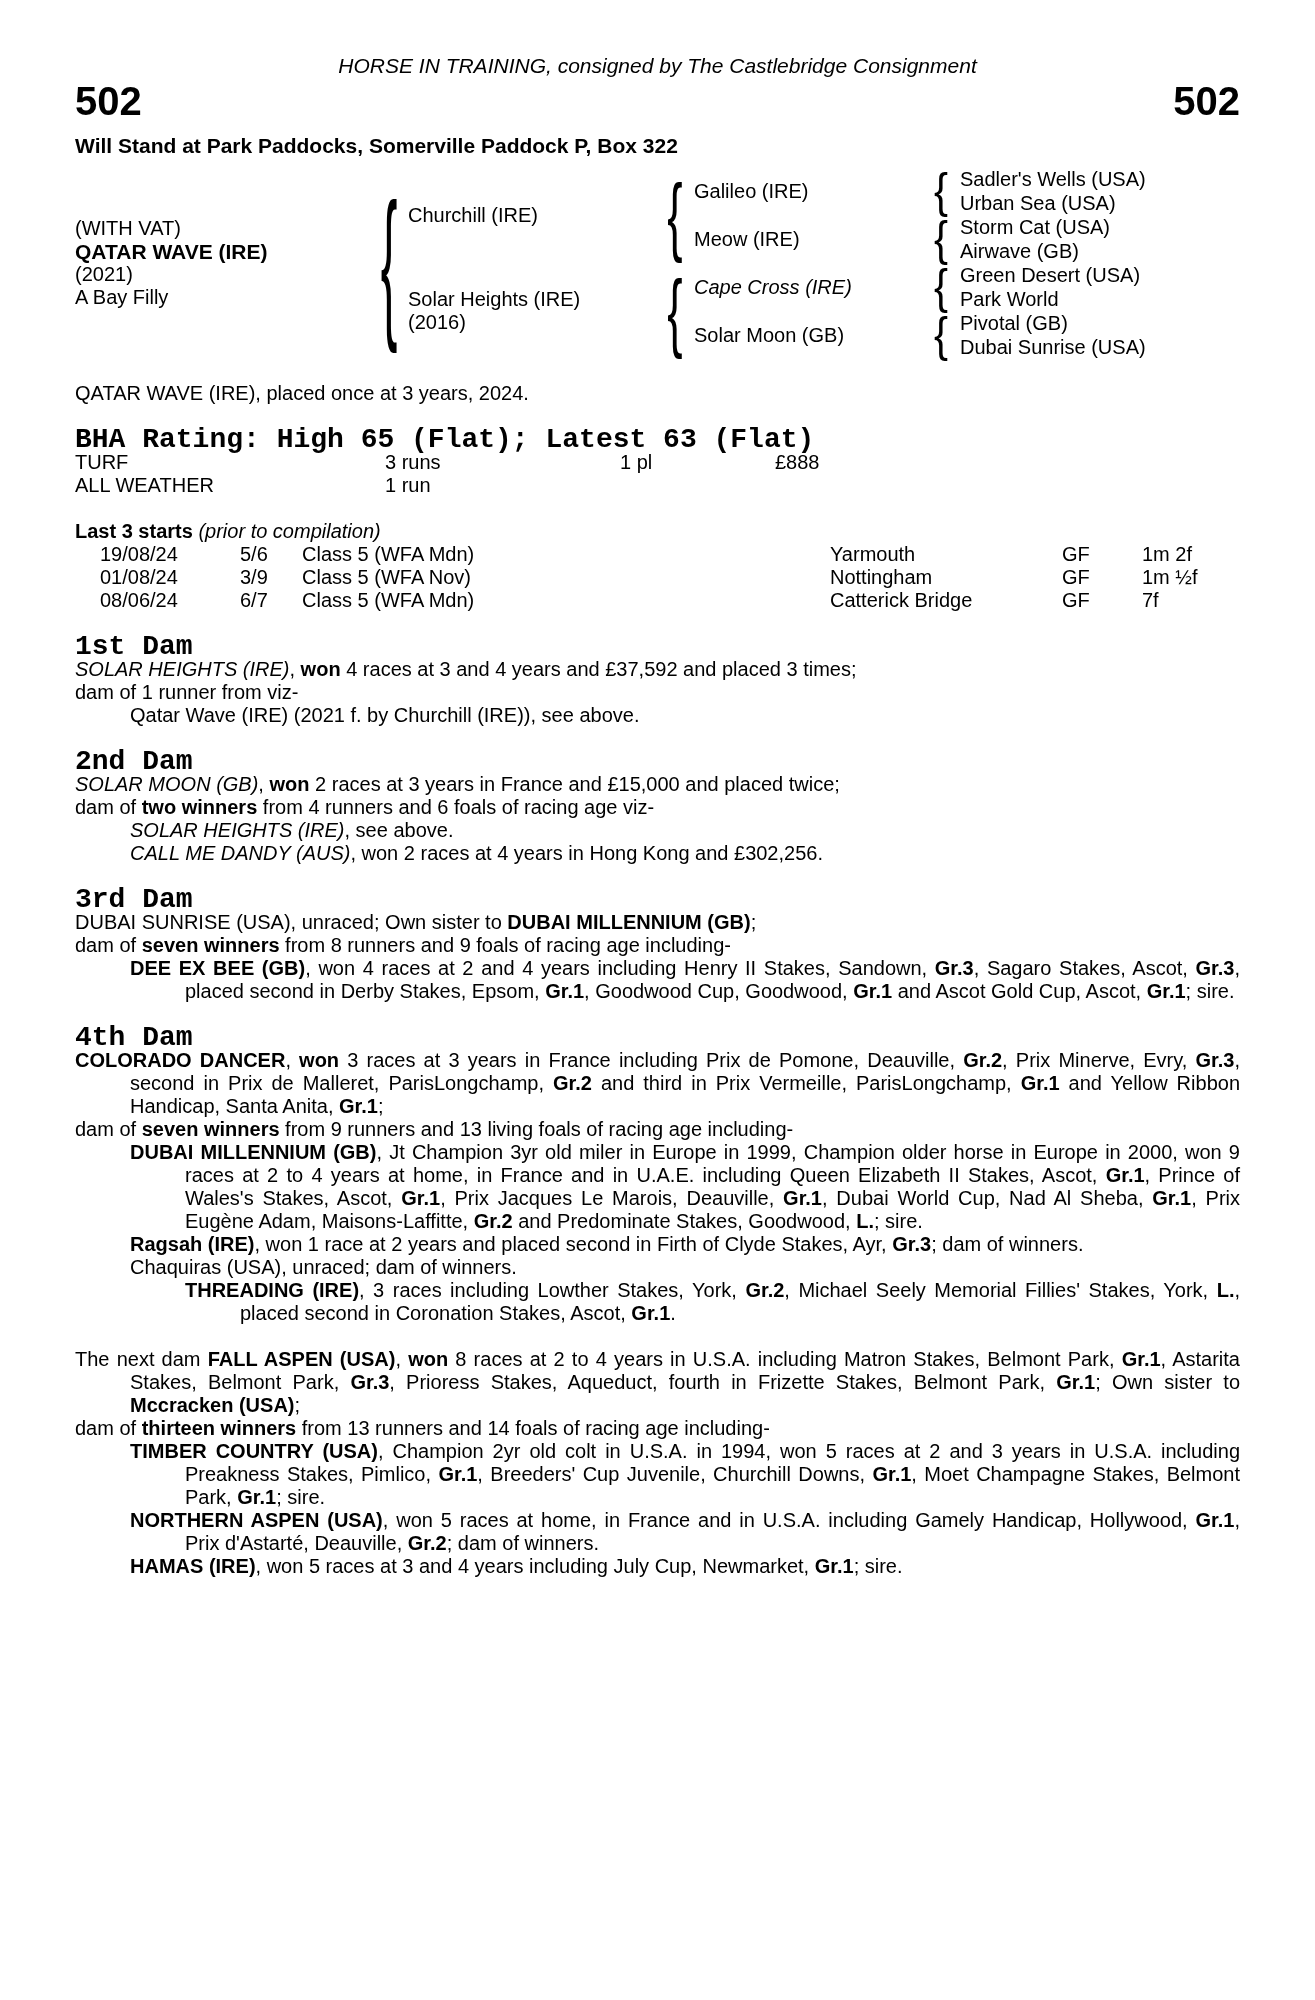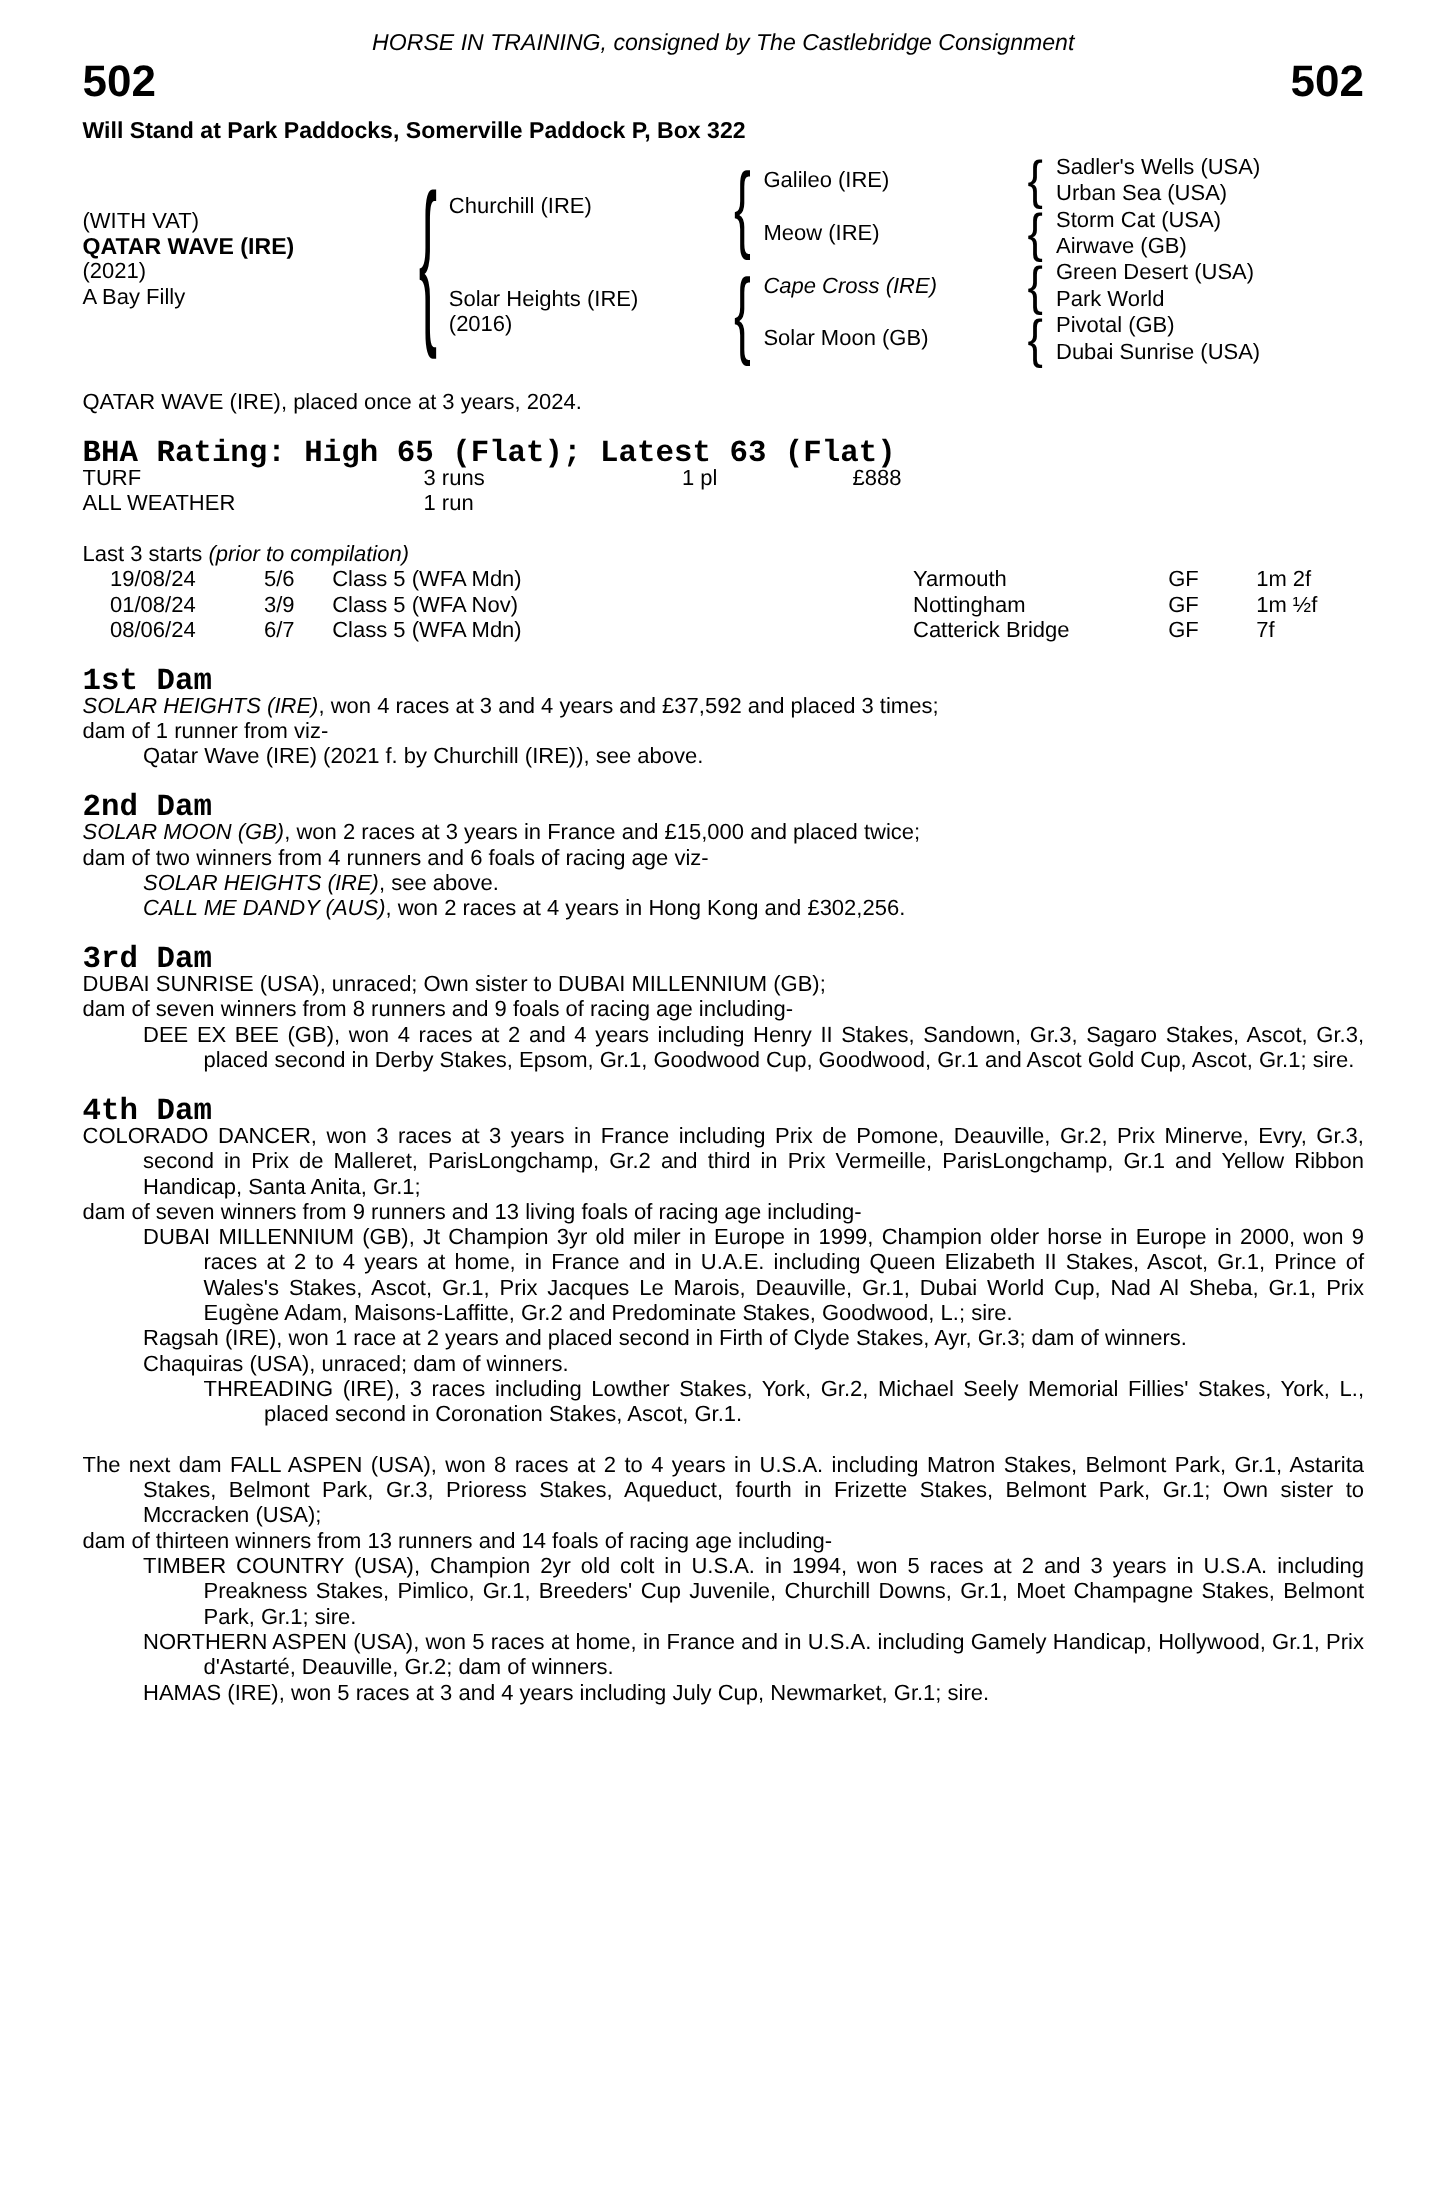--- a/index.html
+++ b/index.html
@@ -1,21 +1,21 @@
 <!DOCTYPE html>
 <html><head>
 <meta charset="utf-8">
 <style>
   html,body{margin:0;padding:0;}
   body{
     width:1315px;height:2000px;background:#ffffff;color:#000000;
     font-family:"Liberation Sans",sans-serif;font-size:20px;line-height:23px;
     overflow:hidden;
   }
-  .page{padding:27px 75px 0 75px;}
+  .page{padding:54px 75px 0 75px;}
   .consign{font-style:italic;text-align:center;font-size:21px;}
   .lot-row{display:flex;justify-content:space-between;align-items:baseline;
     font-weight:bold;font-size:40px;line-height:44px;margin-top:2px;}
   .stand{font-weight:bold;font-size:21px;margin-top:11px;}
 
   
   .pedigree{display:grid;grid-template-columns:295px 38px 248px 38px 228px 38px auto;
     grid-auto-rows:24px;margin-top:10px;}
   .ped-cell{display:flex;flex-direction:column;justify-content:center;align-items:flex-start;}
   .horse-name{font-weight:bold;font-size:21px;}
@@ -30,21 +30,21 @@
   .races{display:grid;grid-template-columns:140px 62px 528px 232px 80px auto;margin-left:25px;}
   .cell{white-space:nowrap;}
 
   
   .para{margin:0;text-align:justify;}
   .hang{padding-left:55px;text-indent:-55px;}
   .prog1{padding-left:110px;text-indent:-55px;}
   .prog2{padding-left:165px;text-indent:-55px;}
   .dam-heading{font-weight:bold;margin:0;font-size:28px;font-family:Liberation Mono, monospace;}
   .sec{margin-top:23px;}
-  .b{font-weight:normal;}
+  .b{font-weight:bold;}
   .i{font-style:italic;}
 </style>
 </head>
 <body>
 
 <div class="page">
 
   <div class="consign">HORSE IN TRAINING, consigned by The Castlebridge Consignment</div>
 
   <div class="lot-row">

